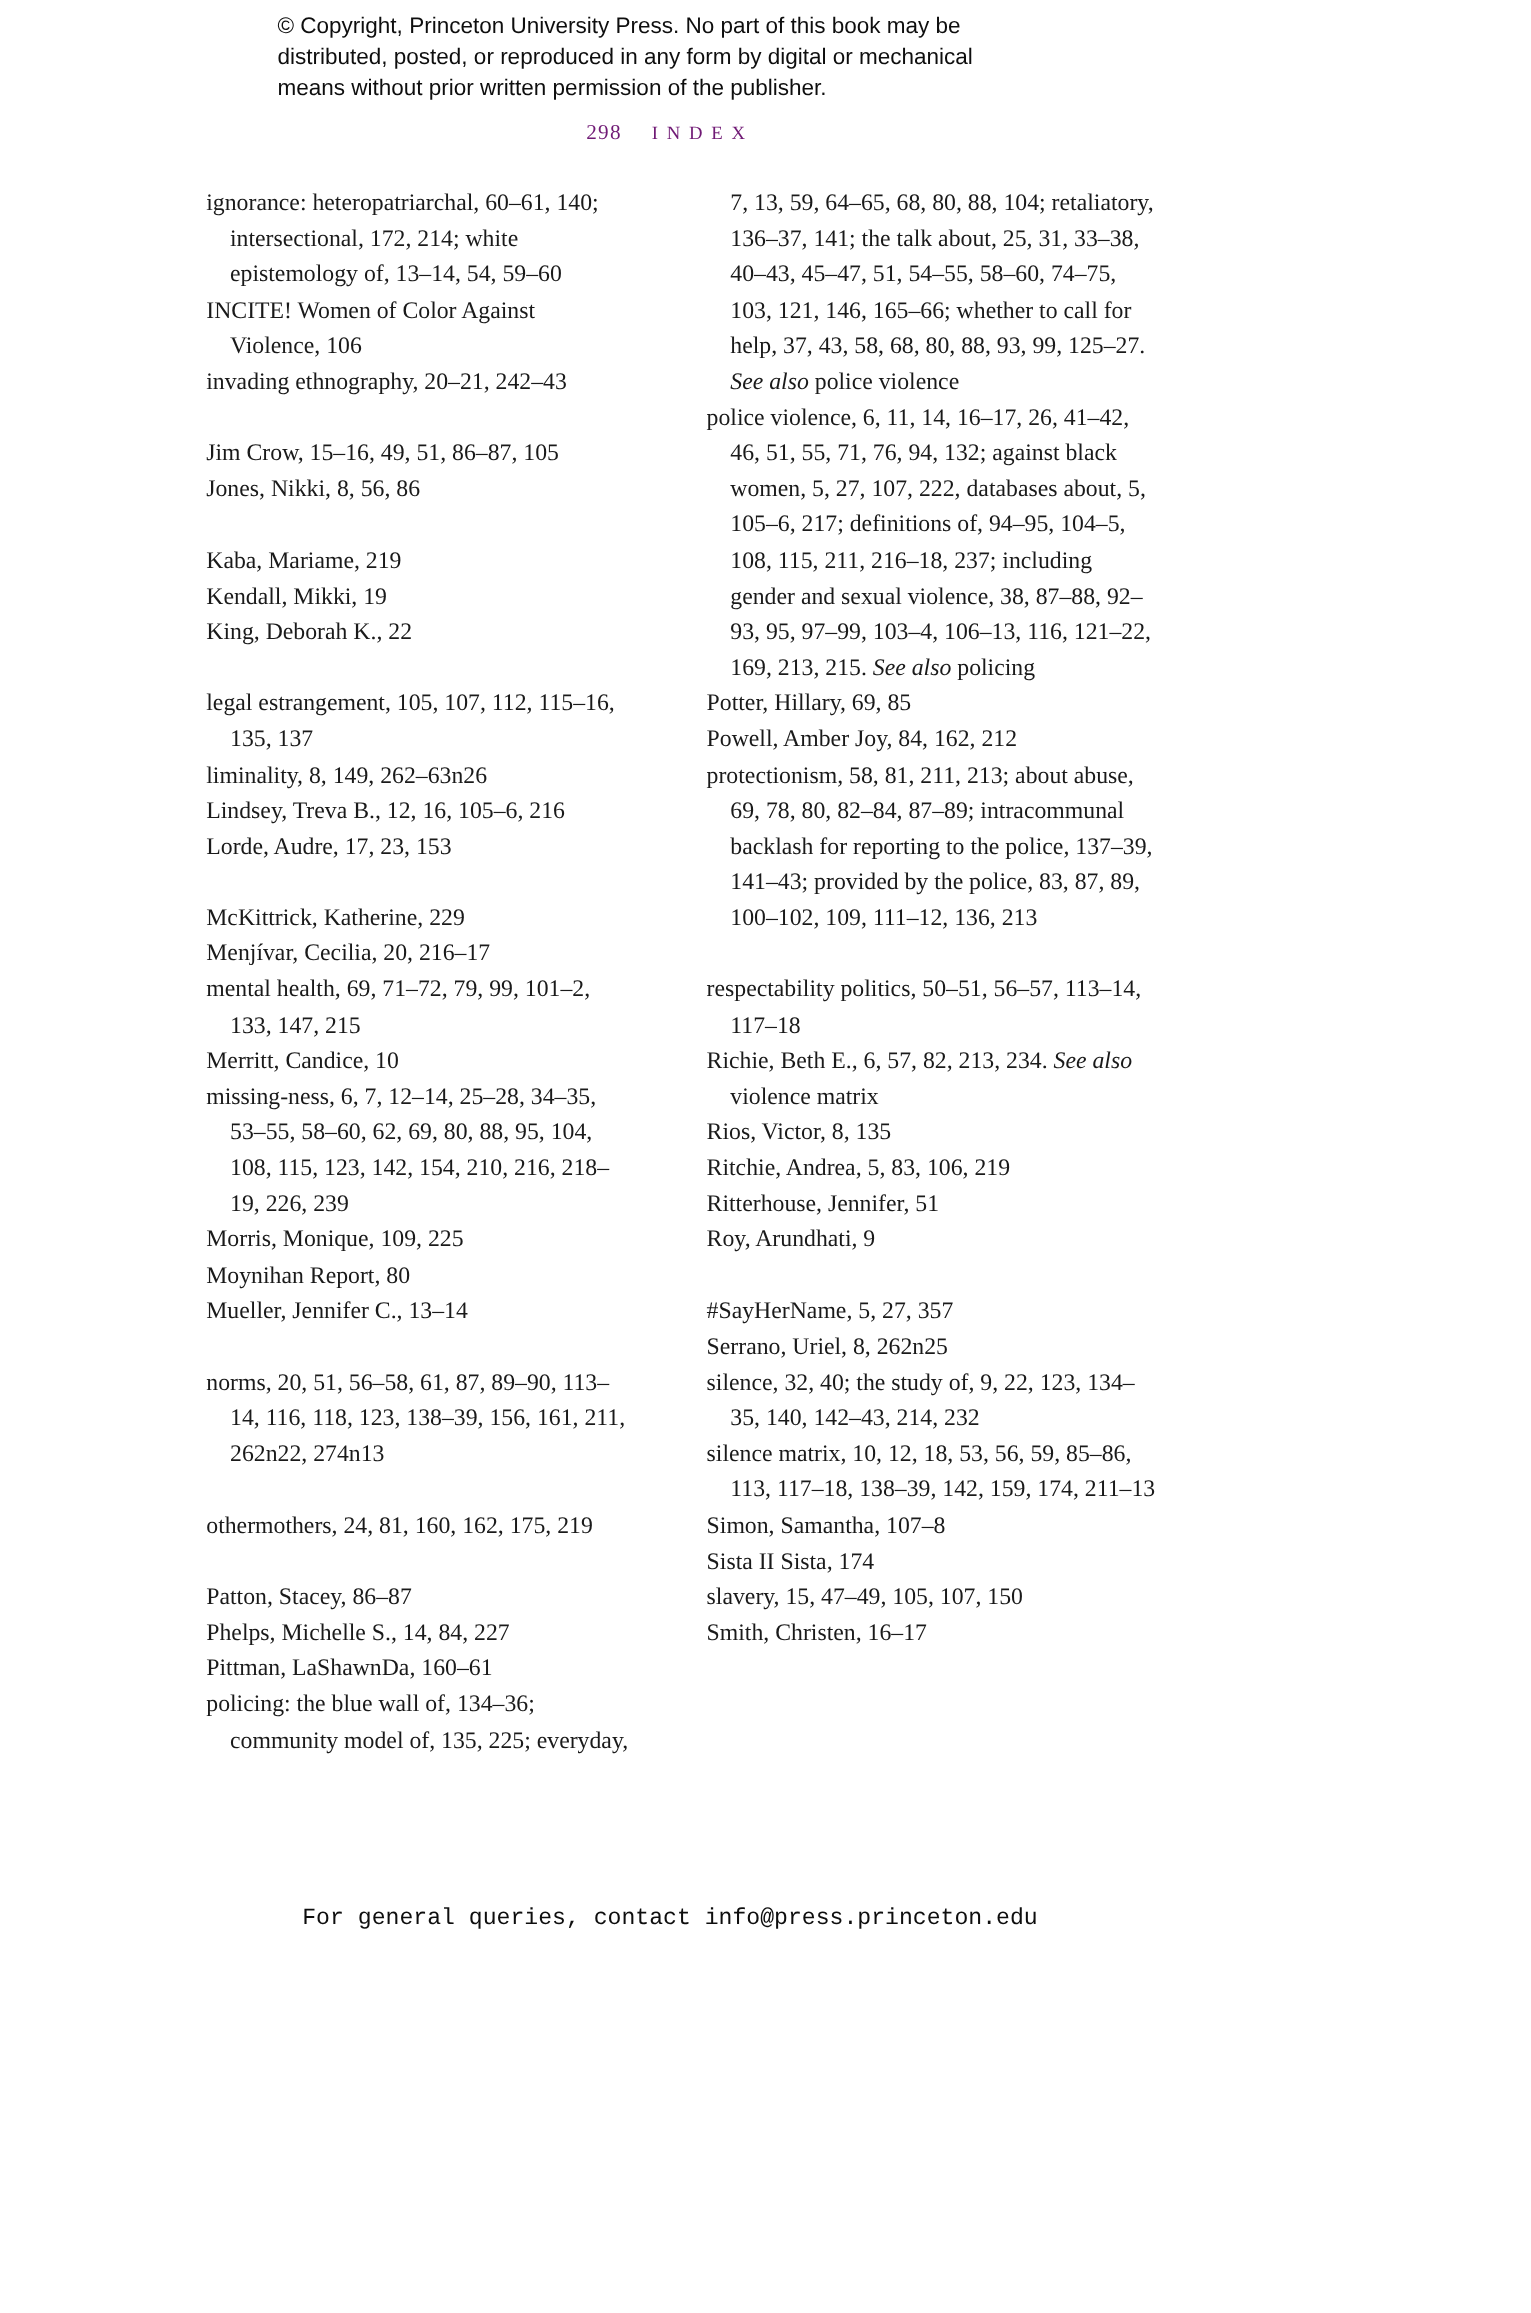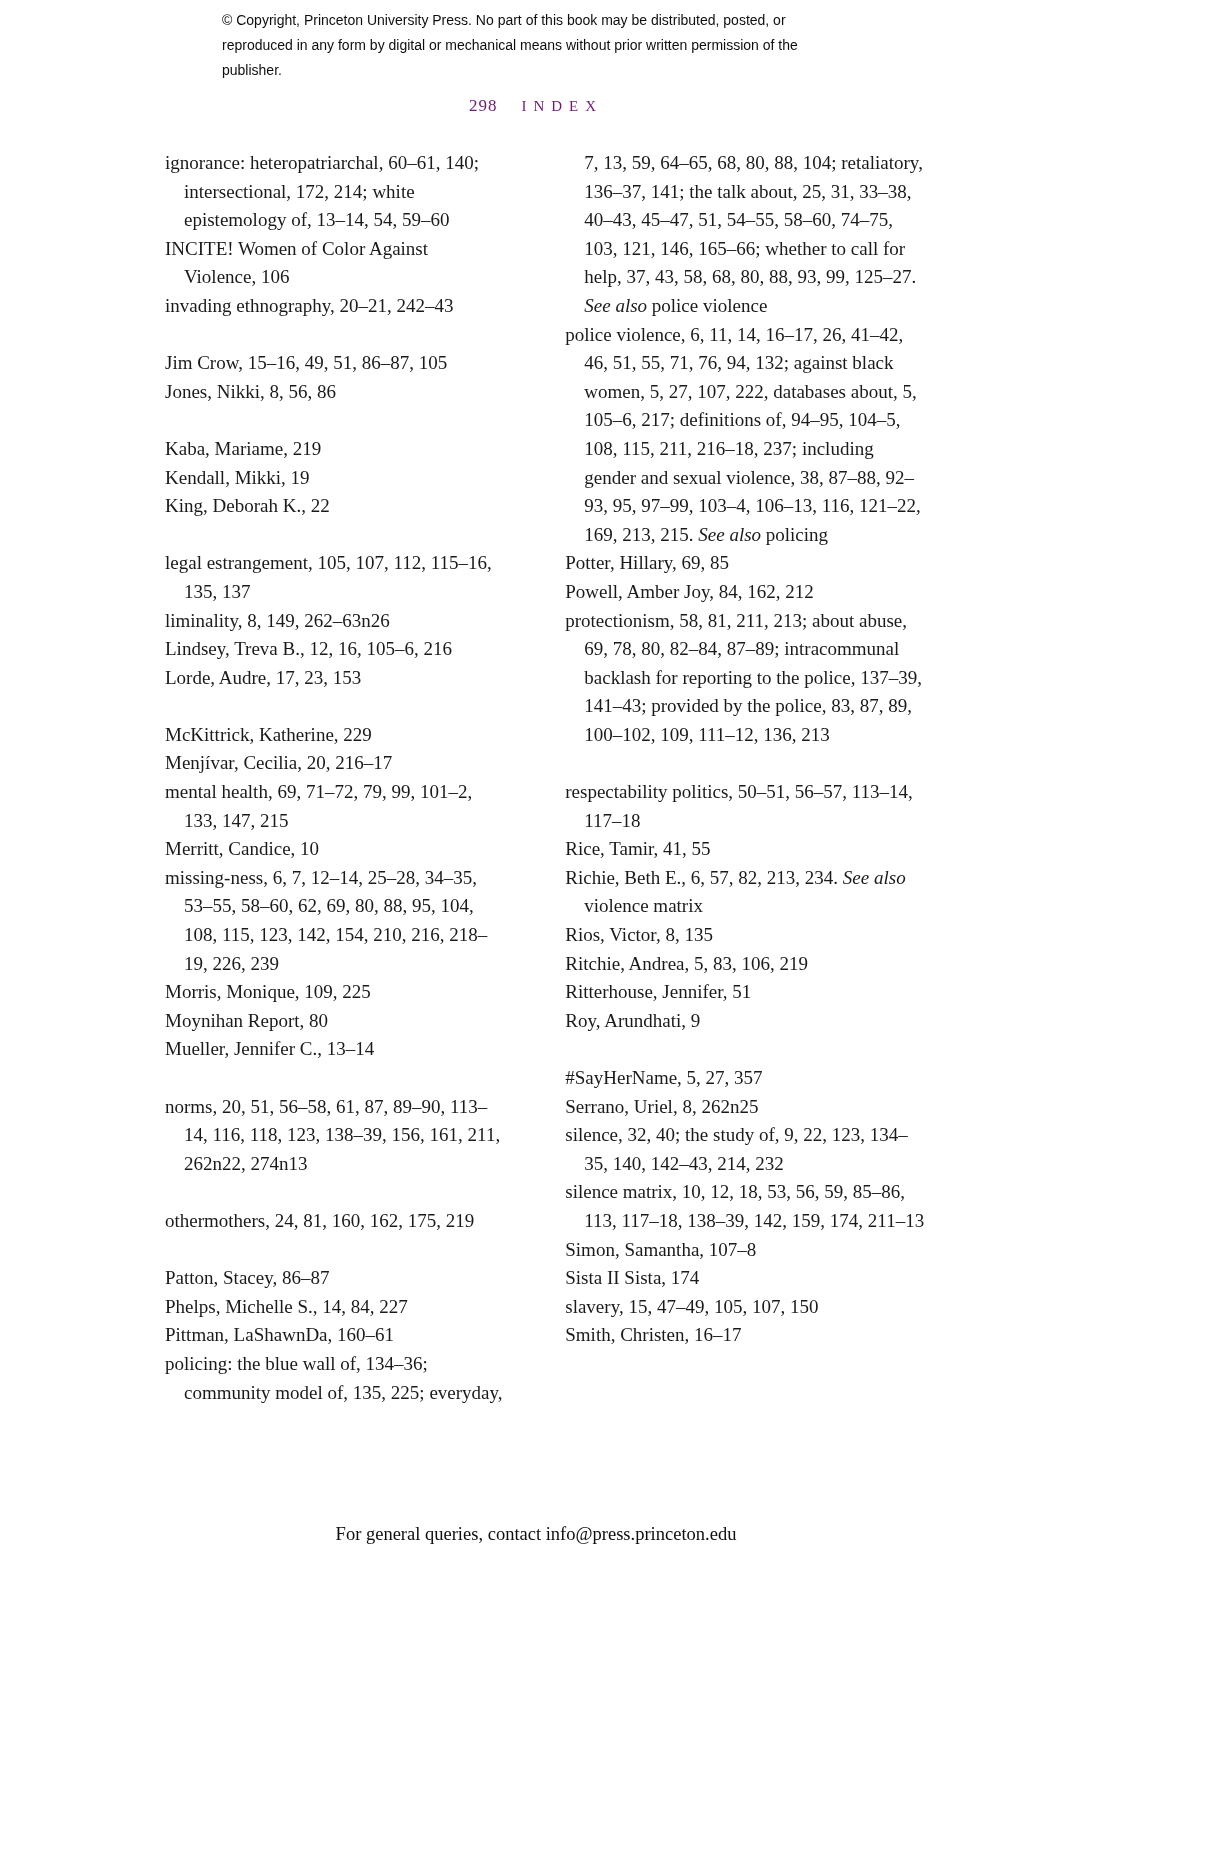--- a/index.html
+++ b/index.html
@@ -9,21 +9,21 @@
     height: 1850px;
     font-family: "Liberation Serif", serif;
     color: #1a1a1a;
   }
   .copyright {
     position: absolute;
     left: 222px;
     top: 8px;
     width: 615px;
     font-family: "Liberation Sans", sans-serif;
-    font-size: 14px;
+    font-size: 18px;
     line-height: 25px;
     color: #0e0e0e;
   }
   .running-head {
     position: absolute;
     left: 165px;
     top: 96px;
     width: 742px;
     text-align: center;
     font-size: 17px;
@@ -60,21 +60,21 @@
   .entry.gap-before {
     margin-top: 28.6px;
   }
   .entry i { font-style: italic; }
   .footer {
     position: absolute;
     left: 165px;
     top: 1524px;
     width: 742px;
     text-align: center;
-    font-family: Liberation Serif, serif;
+    font-family: Liberation Mono, monospace;
     font-size: 18.5px;
     color: #0e0e0e;
   }
 </style>
 </head>
 <body>
 
 <div class="page">
 
   <div class="copyright">© Copyright, Princeton University Press. No part of this book may be distributed, posted, or reproduced in any form by digital or mechanical means without prior written permission of the publisher.</div>
@@ -112,21 +112,20 @@
         <div class="entry"><span>Pittman, LaShawnDa, 160–61</span></div>
         <div class="entry"><span>policing: the blue wall of, 134–36; community model of, 135, 225; everyday,</span></div>
       </div>
     <div class="col col-right" id="col-right">
         <div class="entry continuation"><span>7, 13, 59, 64–65, 68, 80, 88, 104; retaliatory, 136–37, 141; the talk about, 25, 31, 33–38, 40–43, 45–47, 51, 54–55, 58–60, 74–75, 103, 121, 146, 165–66; whether to call for help, 37, 43, 58, 68, 80, 88, 93, 99, 125–27. </span><i>See also</i><span> police violence</span></div>
         <div class="entry"><span>police violence, 6, 11, 14, 16–17, 26, 41–42, 46, 51, 55, 71, 76, 94, 132; against black women, 5, 27, 107, 222, databases about, 5, 105–6, 217; definitions of, 94–95, 104–5, 108, 115, 211, 216–18, 237; including gender and sexual violence, 38, 87–88, 92–93, 95, 97–99, 103–4, 106–13, 116, 121–22, 169, 213, 215. </span><i>See also</i><span> policing</span></div>
         <div class="entry"><span>Potter, Hillary, 69, 85</span></div>
         <div class="entry"><span>Powell, Amber Joy, 84, 162, 212</span></div>
         <div class="entry"><span>protectionism, 58, 81, 211, 213; about abuse, 69, 78, 80, 82–84, 87–89; intracommunal backlash for reporting to the police, 137–39, 141–43; provided by the police, 83, 87, 89, 100–102, 109, 111–12, 136, 213</span></div>
         <div class="entry gap-before"><span>respectability politics, 50–51, 56–57, 113–14, 117–18</span></div>
-        <div class="entry"><span>Rice, Tamir, 41, 55</span></div>
         <div class="entry"><span>Richie, Beth E., 6, 57, 82, 213, 234. </span><i>See also</i><span> violence matrix</span></div>
         <div class="entry"><span>Rios, Victor, 8, 135</span></div>
         <div class="entry"><span>Ritchie, Andrea, 5, 83, 106, 219</span></div>
         <div class="entry"><span>Ritterhouse, Jennifer, 51</span></div>
         <div class="entry"><span>Roy, Arundhati, 9</span></div>
         <div class="entry gap-before"><span>#SayHerName, 5, 27, 357</span></div>
         <div class="entry"><span>Serrano, Uriel, 8, 262n25</span></div>
         <div class="entry"><span>silence, 32, 40; the study of, 9, 22, 123, 134–35, 140, 142–43, 214, 232</span></div>
         <div class="entry"><span>silence matrix, 10, 12, 18, 53, 56, 59, 85–86, 113, 117–18, 138–39, 142, 159, 174, 211–13</span></div>
         <div class="entry"><span>Simon, Samantha, 107–8</span></div>

